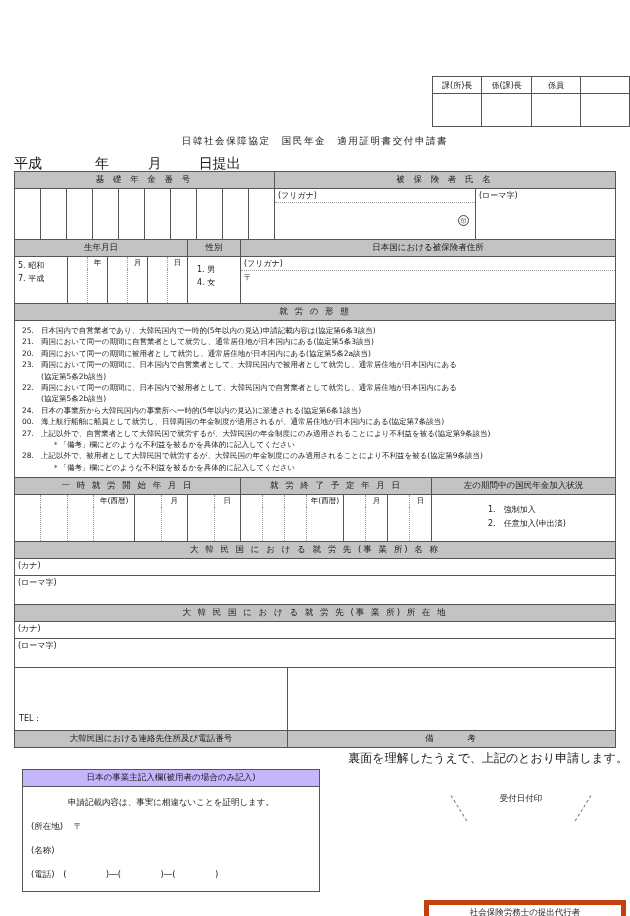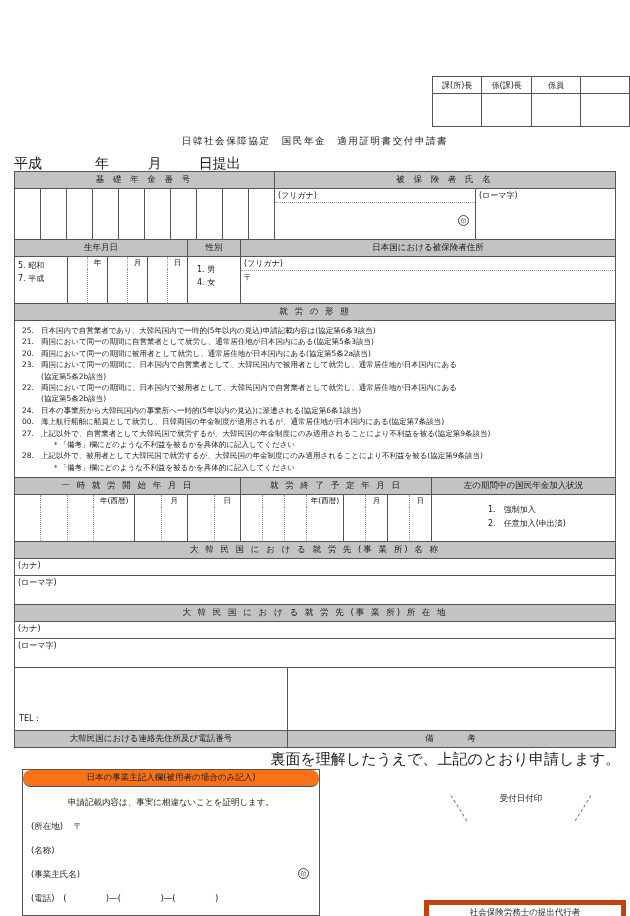--- a/index.html
+++ b/index.html
@@ -53,29 +53,29 @@
   .worklist .txt{flex:1;}
   .worklist .cont{padding-left:19px;}
   .worklist .star{padding-left:30px;}
 
   .enroll{font-size:8px;line-height:14px;padding:8px 0 0 56px;}
 
   .tel{font-size:8px;padding-left:4px;}
 
   
   .statement{
-    position:absolute;left:0;top:705px;width:620px;text-align:right;
-    font-size:15px;
+    position:absolute;left:8px;top:705px;width:620px;text-align:right;
+    font-size:12px;
   }
 
   
   .empbox{position:absolute;left:22px;top:724px;width:296px;border:1px solid #555;}
   .emphdr{
-    background:#f97316;border-bottom:1px solid #555;text-align:center;
-    font-size:8.5px;padding:2px 0;border-radius:8px;
+    background:#c4b5fd;border-bottom:1px solid #555;text-align:center;
+    font-size:8.5px;padding:2px 0;
   }
   .empbody{padding:6px 8px 8px 8px;font-size:8.5px;}
   .empcert{text-align:center;margin:4px 0 12px 0;}
   .emprow{margin-bottom:12px;position:relative;}
   .emprow .seal{position:absolute;right:2px;top:-1px;}
 
   
   .receipt{position:absolute;left:455px;top:748px;width:132px;height:22px;}
   .receipt .rtxt{
     position:absolute;left:0;top:0;width:132px;text-align:center;font-size:8.5px;
@@ -381,24 +381,20 @@
     <div class="emphdr">日本の事業主記入欄(被用者の場合のみ記入)</div>
     <div class="empbody">
       <div class="empcert">申請記載内容は、事実に相違ないことを証明します。</div>
       <div class="emprow">
         <span>(所在地)</span>
         <span style="margin-left:8px">〒</span>
       </div>
       <div class="emprow">
         <span>(名称)</span>
       </div>
-      <div class="emprow">
-        <span>(事業主氏名)</span>
-        <span class="inkan seal">印</span>
-      </div>
       <div class="emprow" style="margin-bottom:2px">
         <span>(電話)　(</span>
         <span style="display:inline-block;width:34px"></span>
         <span>)―(</span>
         <span style="display:inline-block;width:34px"></span>
         <span>)―(</span>
         <span style="display:inline-block;width:34px"></span>
         <span>)</span>
       </div>
     </div>

